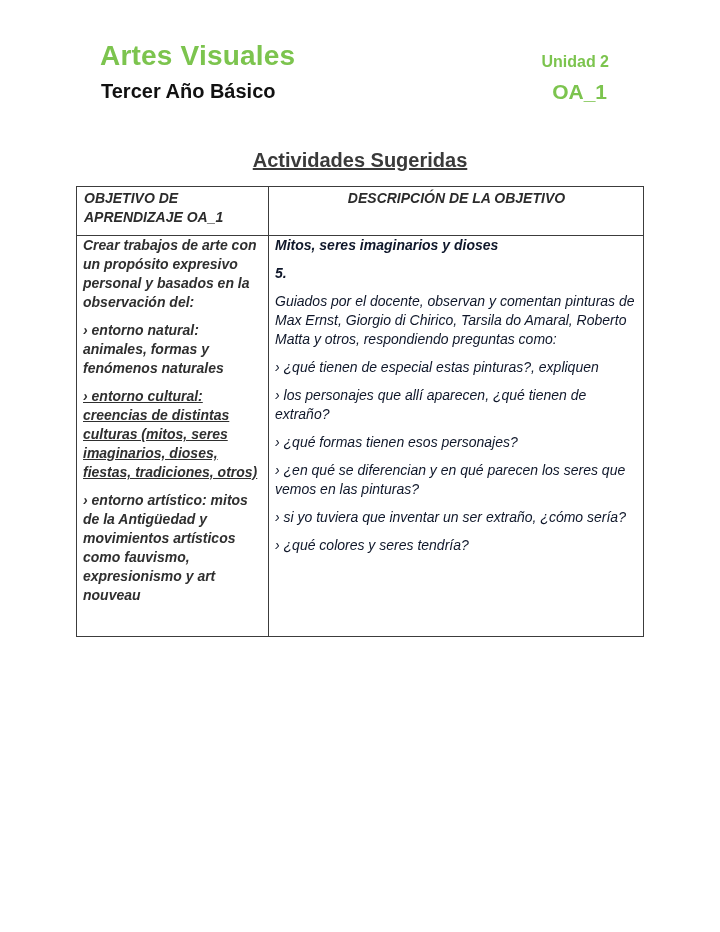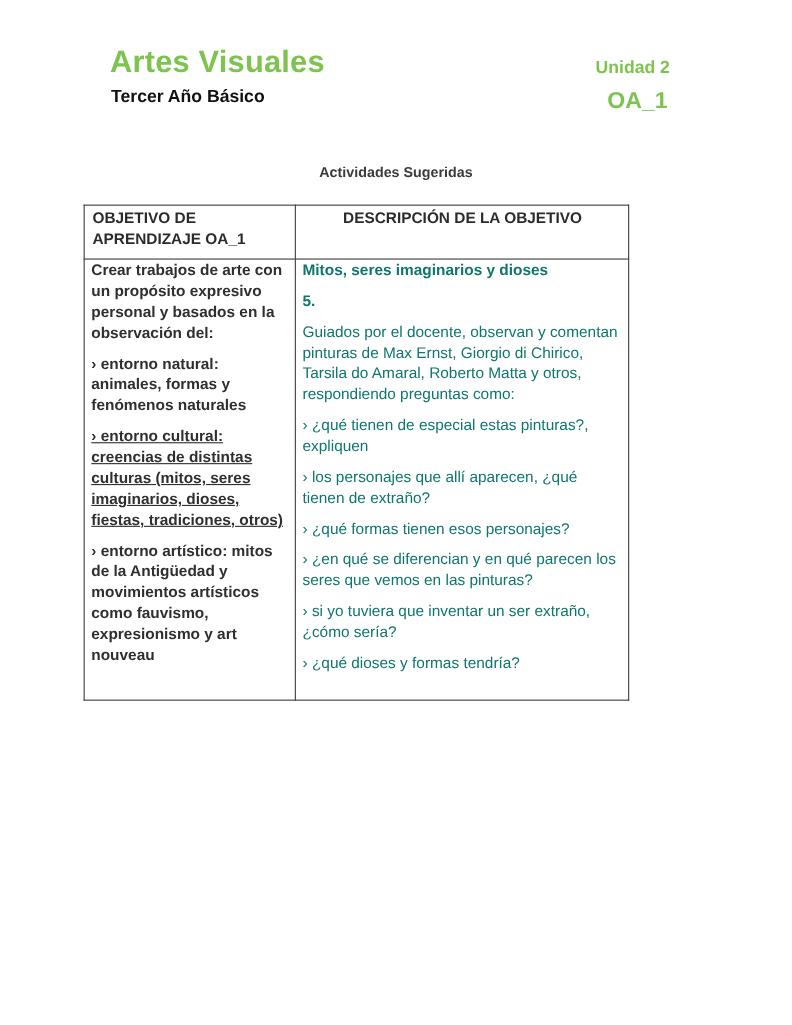--- a/index.html
+++ b/index.html
@@ -1,28 +1,28 @@
 <!DOCTYPE html>
 <html><head>
   <meta charset="utf-8">
   <style>
     html, body { margin: 0; padding: 0; background: #ffffff; }
     body { width: 720px; height: 932px; position: relative; overflow: hidden; font-family: "Liberation Sans", sans-serif; color: #2b2b2b; }
     .title { position: absolute; left: 100px; top: 40px; font-size: 28px; font-weight: bold; color: #7cc44e; letter-spacing: 0.2px; }
-    .subtitle { position: absolute; left: 101px; top: 80px; font-size: 16px; font-weight: bold; color: #111; }
+    .subtitle { position: absolute; left: 101px; top: 80px; font-size: 20px; font-weight: bold; color: #111; }
     .unit { position: absolute; right: 111px; top: 53px; font-size: 16px; font-weight: bold; color: #7cc44e; text-align: right; }
     .oa { position: absolute; right: 113px; top: 80px; font-size: 21px; font-weight: bold; color: #7cc44e; text-align: left; }
-    .section-title { position: absolute; left: 0; width: 720px; top: 149px; text-align: center; font-size: 13px; font-weight: bold; color: #3a3a3a; }
-    table { position: absolute; left: 76px; top: 186px; width: 496px; border-collapse: collapse; }
+    .section-title { position: absolute; left: 0; width: 720px; top: 149px; text-align: center; font-size: 20px; font-weight: bold; color: #3a3a3a; text-decoration: underline; }
+    table { position: absolute; left: 76px; top: 186px; width: 568px; border-collapse: collapse; font-style: italic; }
     td, th { border: 1.5px solid #3c3c3c; vertical-align: top; text-align: left; font-size: 14px; line-height: 19px; }
     th { font-weight: bold; height: 40px; padding: 2px 6px 6px 7px; color: #2b2b2b; }
     th.desc { text-align: center; }
     .col1 { width: 178px; }
     td.left { height: 400px; padding: 0 4px 0 6px; font-weight: bold; color: #2f2f2f; margin-top: 22px; }
-    td.right { padding: 0 6px 0 6px; color: #0f766e; }
+    td.right { padding: 0 6px 0 6px; color: #0f172a; }
     p { margin: 0 0 9px 0; }
     td.left p { margin-bottom: 9px; }
     .u { text-decoration: underline; }
     .b { font-weight: bold; }
     td.right p.act-title { margin-top: 0; margin-bottom: 9px; }
   </style>
 </head>
 <body>
 
 <div class="title">Artes Visuales</div>
@@ -47,17 +47,17 @@
     </td>
     <td class="right">
       <p class="b act-title">Mitos, seres imaginarios y dioses</p>
       <p class="b">5.</p>
       <p>Guiados por el docente, observan y comentan pinturas de Max Ernst, Giorgio di Chirico, Tarsila do Amaral, Roberto Matta y otros, respondiendo preguntas como:</p>
       <p>› ¿qué tienen de especial estas pinturas?, expliquen</p>
       <p>› los personajes que allí aparecen, ¿qué tienen de extraño?</p>
       <p>› ¿qué formas tienen esos personajes?</p>
       <p>› ¿en qué se diferencian y en qué parecen los seres que vemos en las pinturas?</p>
       <p>› si yo tuviera que inventar un ser extraño, ¿cómo sería?</p>
-      <p>› ¿qué dioses y formas tendría?</p>
+      <p>› ¿qué colores y seres tendría?</p>
     </td>
   </tr>
 </tbody>
   </table>
 
 </body></html>

